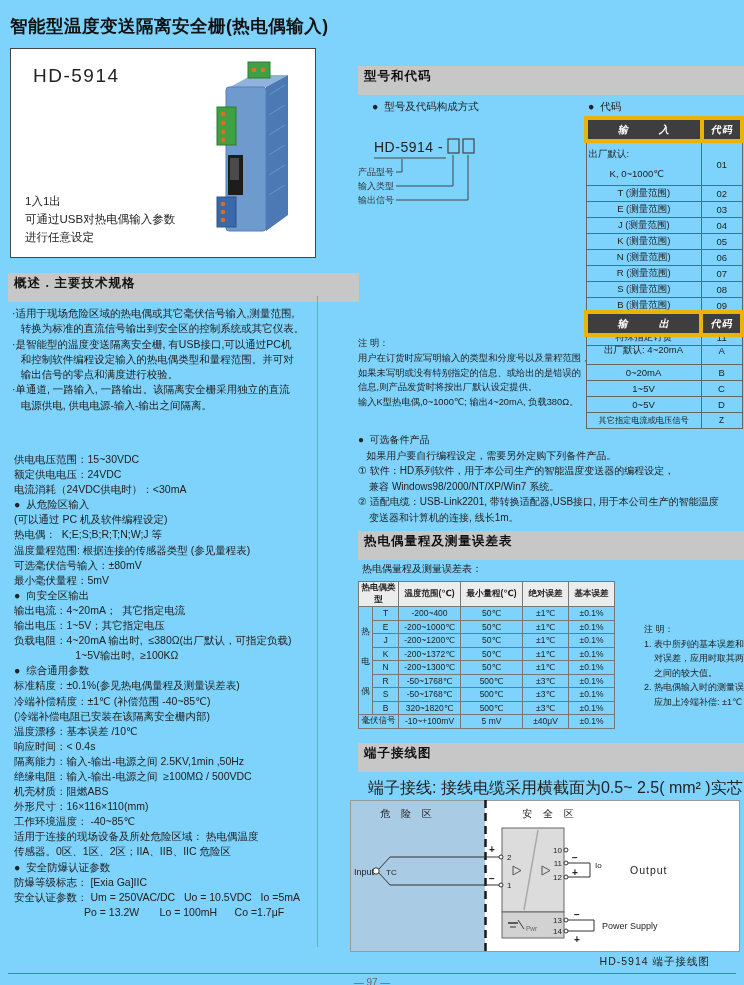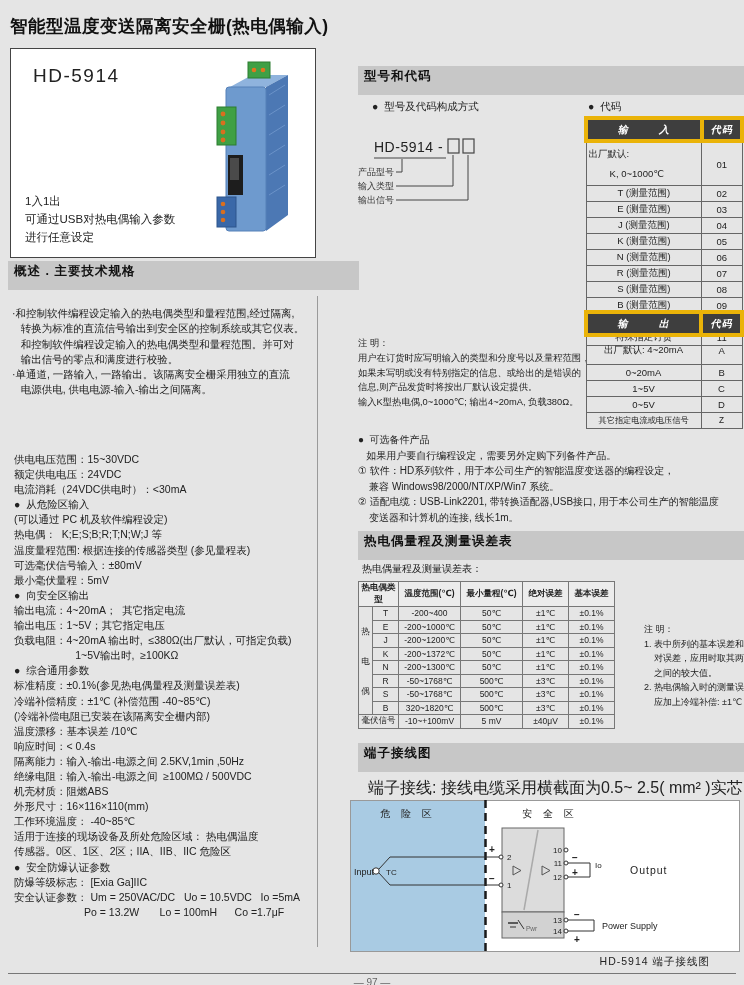--- a/index.html
+++ b/index.html
@@ -1,16 +1,16 @@
 <!DOCTYPE html>
 <html><head>
 <meta charset="utf-8">
 <style>
   html,body{margin:0;padding:0;background:#fff;}
-  .page{position:relative;width:744px;height:985px;background:#e5e5e5;overflow:hidden;
+  .page{position:relative;width:744px;height:985px;background:#7dd3fc;overflow:hidden;
         font-family:"Liberation Sans","DejaVu Sans",sans-serif;color:#222;}
   .abs{position:absolute;}
   .title{position:absolute;left:10px;top:14px;font-size:17.5px;font-weight:bold;color:#111;letter-spacing:0.5px;}
   .bar{position:absolute;background:#c7c7c7;color:#111;font-size:12.5px;font-weight:bold;
        height:29px;line-height:21px;padding-left:6px;letter-spacing:1px;}
   .ln{white-space:pre;}
   
   .pbox{position:absolute;left:10px;top:48px;width:304px;height:208px;border:1.5px solid #444;background:#fff;}
   .pmodel{position:absolute;left:22px;top:16px;font-size:19px;color:#222;letter-spacing:1.5px;}
   .pfeat{position:absolute;left:14px;top:143px;font-size:11.5px;line-height:18px;color:#222;}
@@ -88,24 +88,25 @@
       <circle cx="27" cy="83" r="2.4" fill="#d96f1f"></circle>
       <rect x="32" y="98" width="15" height="40" fill="#1d1d1d"></rect>
       <rect x="34" y="101" width="9" height="22" fill="#4a4a4a"></rect>
       <rect x="21" y="140" width="19" height="30" fill="#3a68a8" stroke="#2d548c"></rect>
       <circle cx="27" cy="147" r="2.3" fill="#d96f1f"></circle>
       <circle cx="27" cy="155" r="2.3" fill="#d96f1f"></circle>
       <circle cx="27" cy="163" r="2.3" fill="#d96f1f"></circle>
     </svg>
   </div>
 
-  <div class="bar" style="left:8px;top:261px;width:345px;">概述 . 主要技术规格</div>
+  <div class="bar" style="left:8px;top:273px;width:345px;">概述 . 主要技术规格</div>
   <div class="ovw" id="ovw-paras">
-      <div class="ln">·和控制软件编程设定输入的热电偶类型和量程范围,经过隔离,</div>
+      <div class="ln">·适用于现场危险区域的热电偶或其它毫伏信号输入,测量范围,</div>
       <div class="ln">   转换为标准的直流信号输出到安全区的控制系统或其它仪表。</div>
+      <div class="ln">·是智能型的温度变送隔离安全栅, 有USB接口,可以通过PC机</div>
       <div class="ln">   和控制软件编程设定输入的热电偶类型和量程范围。并可对</div>
       <div class="ln">   输出信号的零点和满度进行校验。</div>
       <div class="ln">·单通道, 一路输入, 一路输出。该隔离安全栅采用独立的直流</div>
       <div class="ln">   电源供电, 供电电源-输入-输出之间隔离。</div>
     </div>
   <div class="specs" id="spec-list">
       <div class="ln">供电电压范围：15~30VDC</div>
       <div class="ln">额定供电电压：24VDC</div>
       <div class="ln">电流消耗（24VDC供电时）：&lt;30mA</div>
       <div class="ln">●  从危险区输入</div>

